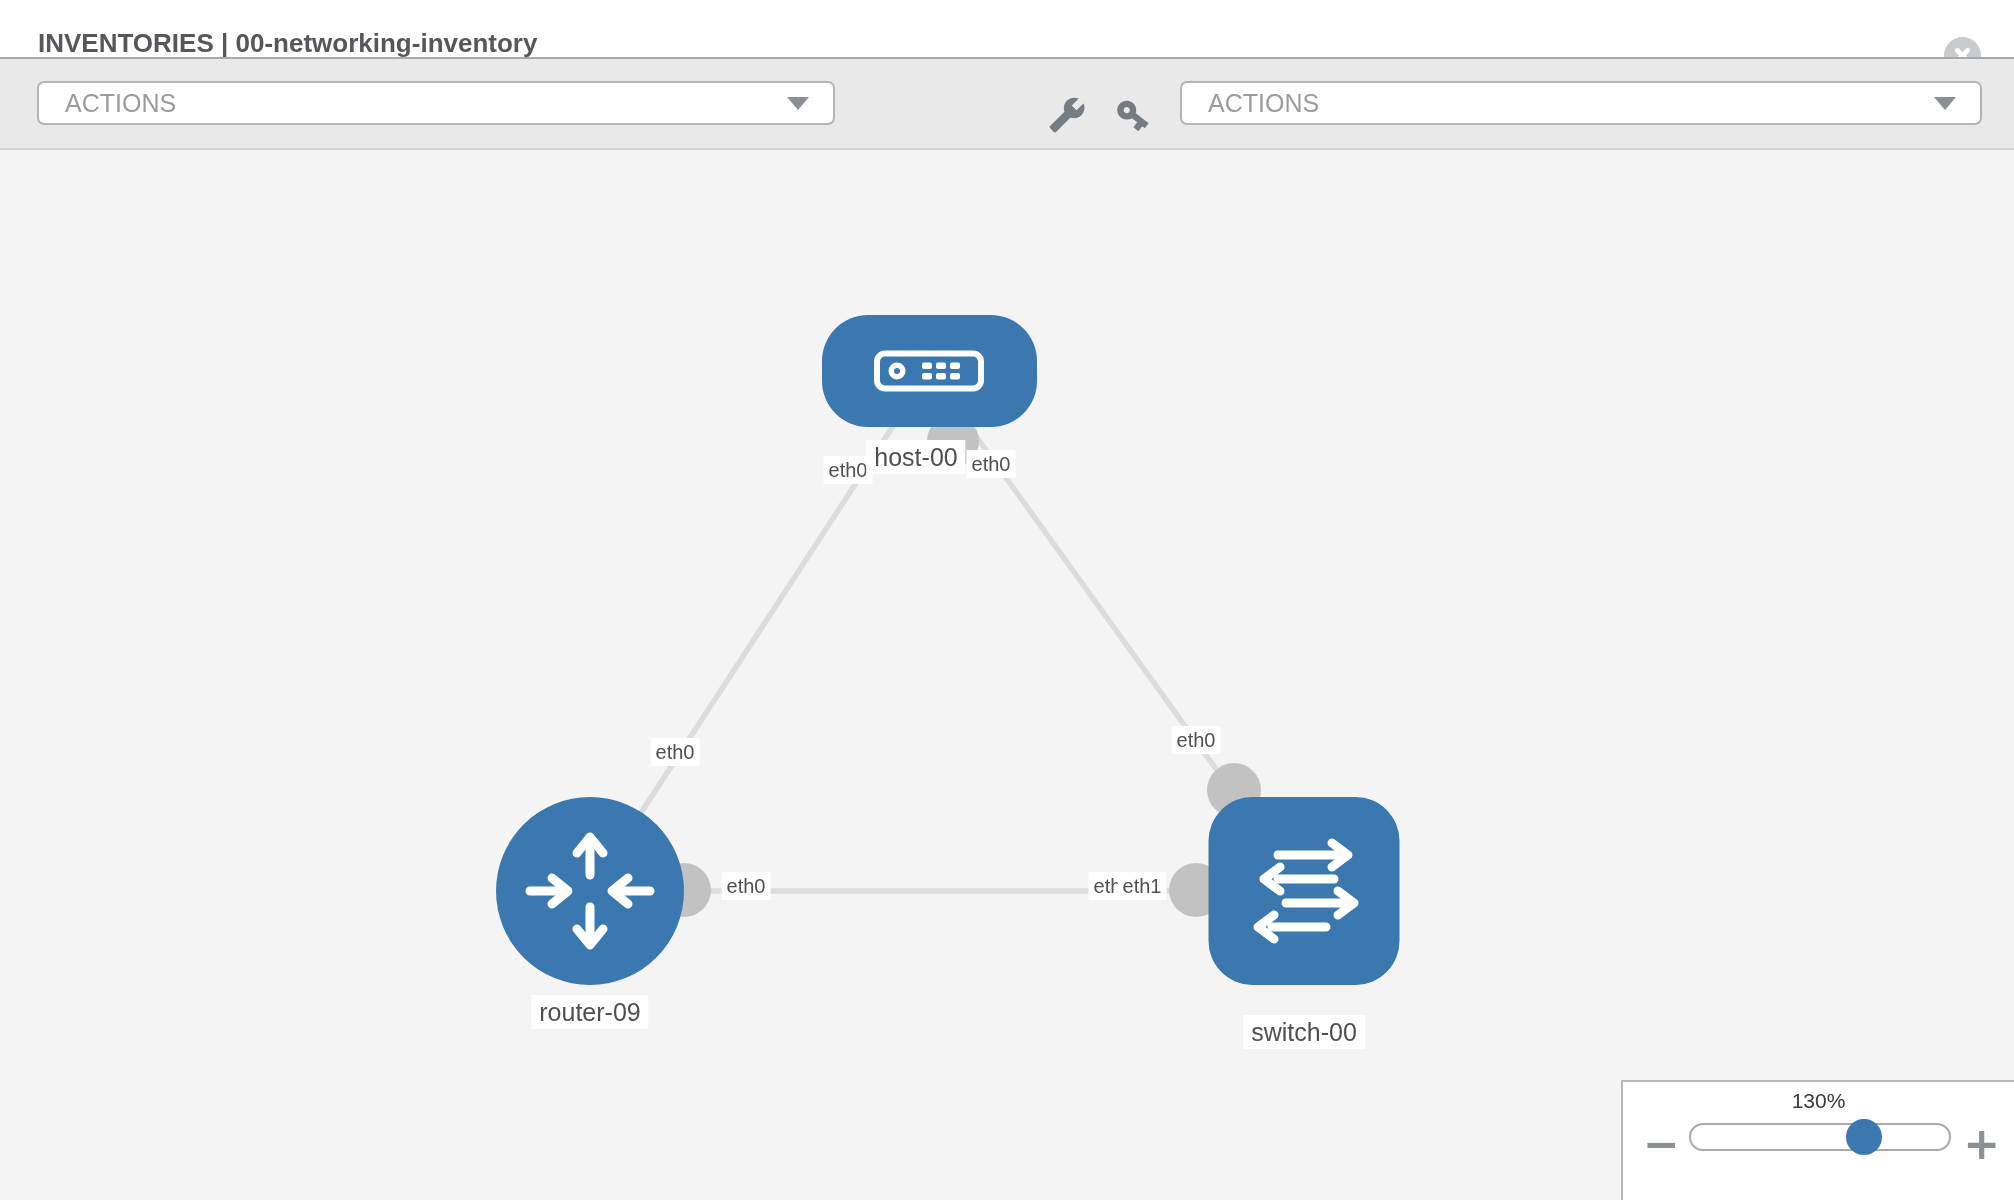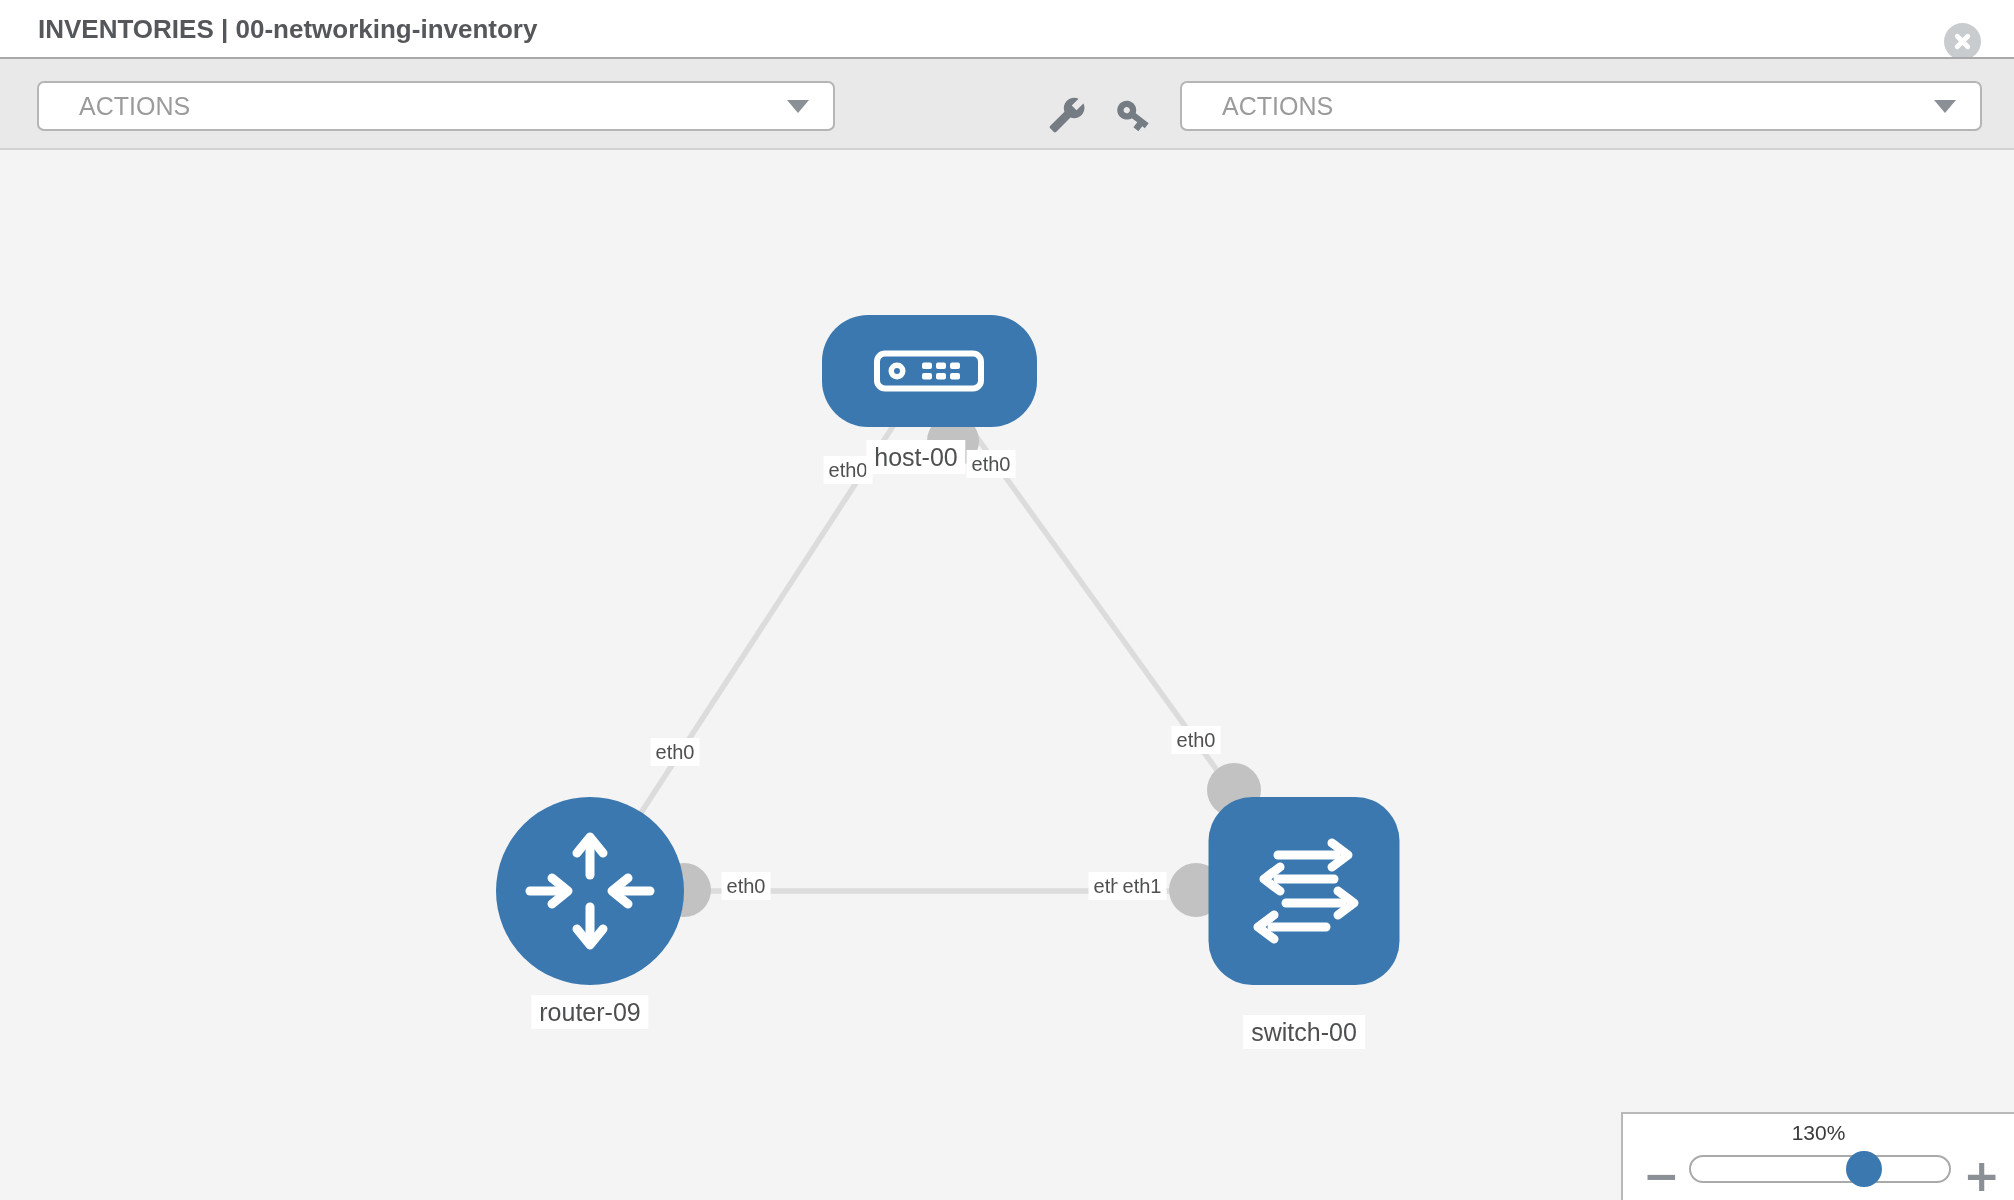--- a/index.html
+++ b/index.html
@@ -15,39 +15,39 @@
   }
   *{box-sizing:border-box;}
   html,body{margin:0;padding:0;}
   body{
     width:2014px;height:1200px;overflow:hidden;background:#fff;
     font-family:"Liberation Sans","DejaVu Sans",sans-serif;
   }
   .app{position:relative;width:2014px;height:1200px;}
 
   
-  .hdr{position:absolute;top:4px;left:0;right:0;height:49px;background:#fff;}
+  .hdr{position:absolute;top:18px;left:0;right:0;height:49px;background:#fff;}
   .hdr-title{
     position:absolute;left:38px;top:50%;transform:translateY(-50%);
     font-size:26px;font-weight:bold;color:var(--title-text);white-space:nowrap;
   }
   .close-btn{
     position:absolute;left:1944px;top:19px;width:37px;height:37px;border-radius:50%;
     background:#c9ccce;display:flex;align-items:center;justify-content:center;cursor:pointer;border:none;padding:0;
   }
 
   
   .toolbar{
     position:absolute;top:57px;left:0;right:0;height:93px;background:var(--toolbar-bg);
     border-top:2px solid #a9a9a9;border-bottom:2px solid #d2d2d2;
   }
   .dropdown{
-    position:absolute;top:24px;height:50px;background:#fff;
+    position:absolute;top:24px;height:44px;background:#fff;
     border:2px solid #b5b5b5;border-radius:7px;display:flex;align-items:center;
-    padding:0 40px;color:var(--muted-text);font-size:25px;cursor:pointer;
+    padding:0 26px;color:var(--muted-text);font-size:25px;cursor:pointer;
   }
   .dd-actions{left:37px;width:798px;}
   .dd-search{left:1180px;width:802px;}
   .caret{
     position:absolute;right:24px;top:50%;margin-top:-6px;width:0;height:0;
     border-left:11px solid transparent;border-right:11px solid transparent;
     border-top:13px solid #8b9096;
   }
   .icon-btn{
     position:absolute;top:96px;width:38px;height:38px;background:none;border:none;padding:0;cursor:pointer;
@@ -65,21 +65,21 @@
   .lbl{
     position:absolute;transform:translate(-50%,-50%);
     background:#fff;color:var(--label-text);white-space:nowrap;line-height:1.2;
   }
   .node-lbl{font-size:25px;padding:2px 8px;z-index:3;}
   .if-lbl{font-size:20px;padding:2px 5px;z-index:2;}
   .if-front{z-index:2;}
 
   
   .zoom-panel{
-    position:absolute;right:0;bottom:0;width:393px;height:88px;background:#fff;
+    position:absolute;right:0;bottom:0;width:393px;height:120px;background:#fff;
     border-top:2px solid #b9b9b9;border-left:2px solid #b9b9b9;z-index:5;
   }
   .zoom-level{text-align:center;font-size:21px;color:#3b3b3b;margin-top:7px;}
   .zoom-row{position:relative;height:62px;}
   .zoom-minus,.zoom-plus{
     position:absolute;top:50%;transform:translateY(-50%);
     font-size:44px;font-weight:bold;color:#8b9096;line-height:1;
     background:none;border:none;padding:0;cursor:pointer;user-select:none;
     font-family:"DejaVu Sans","Liberation Sans",sans-serif;
   }

